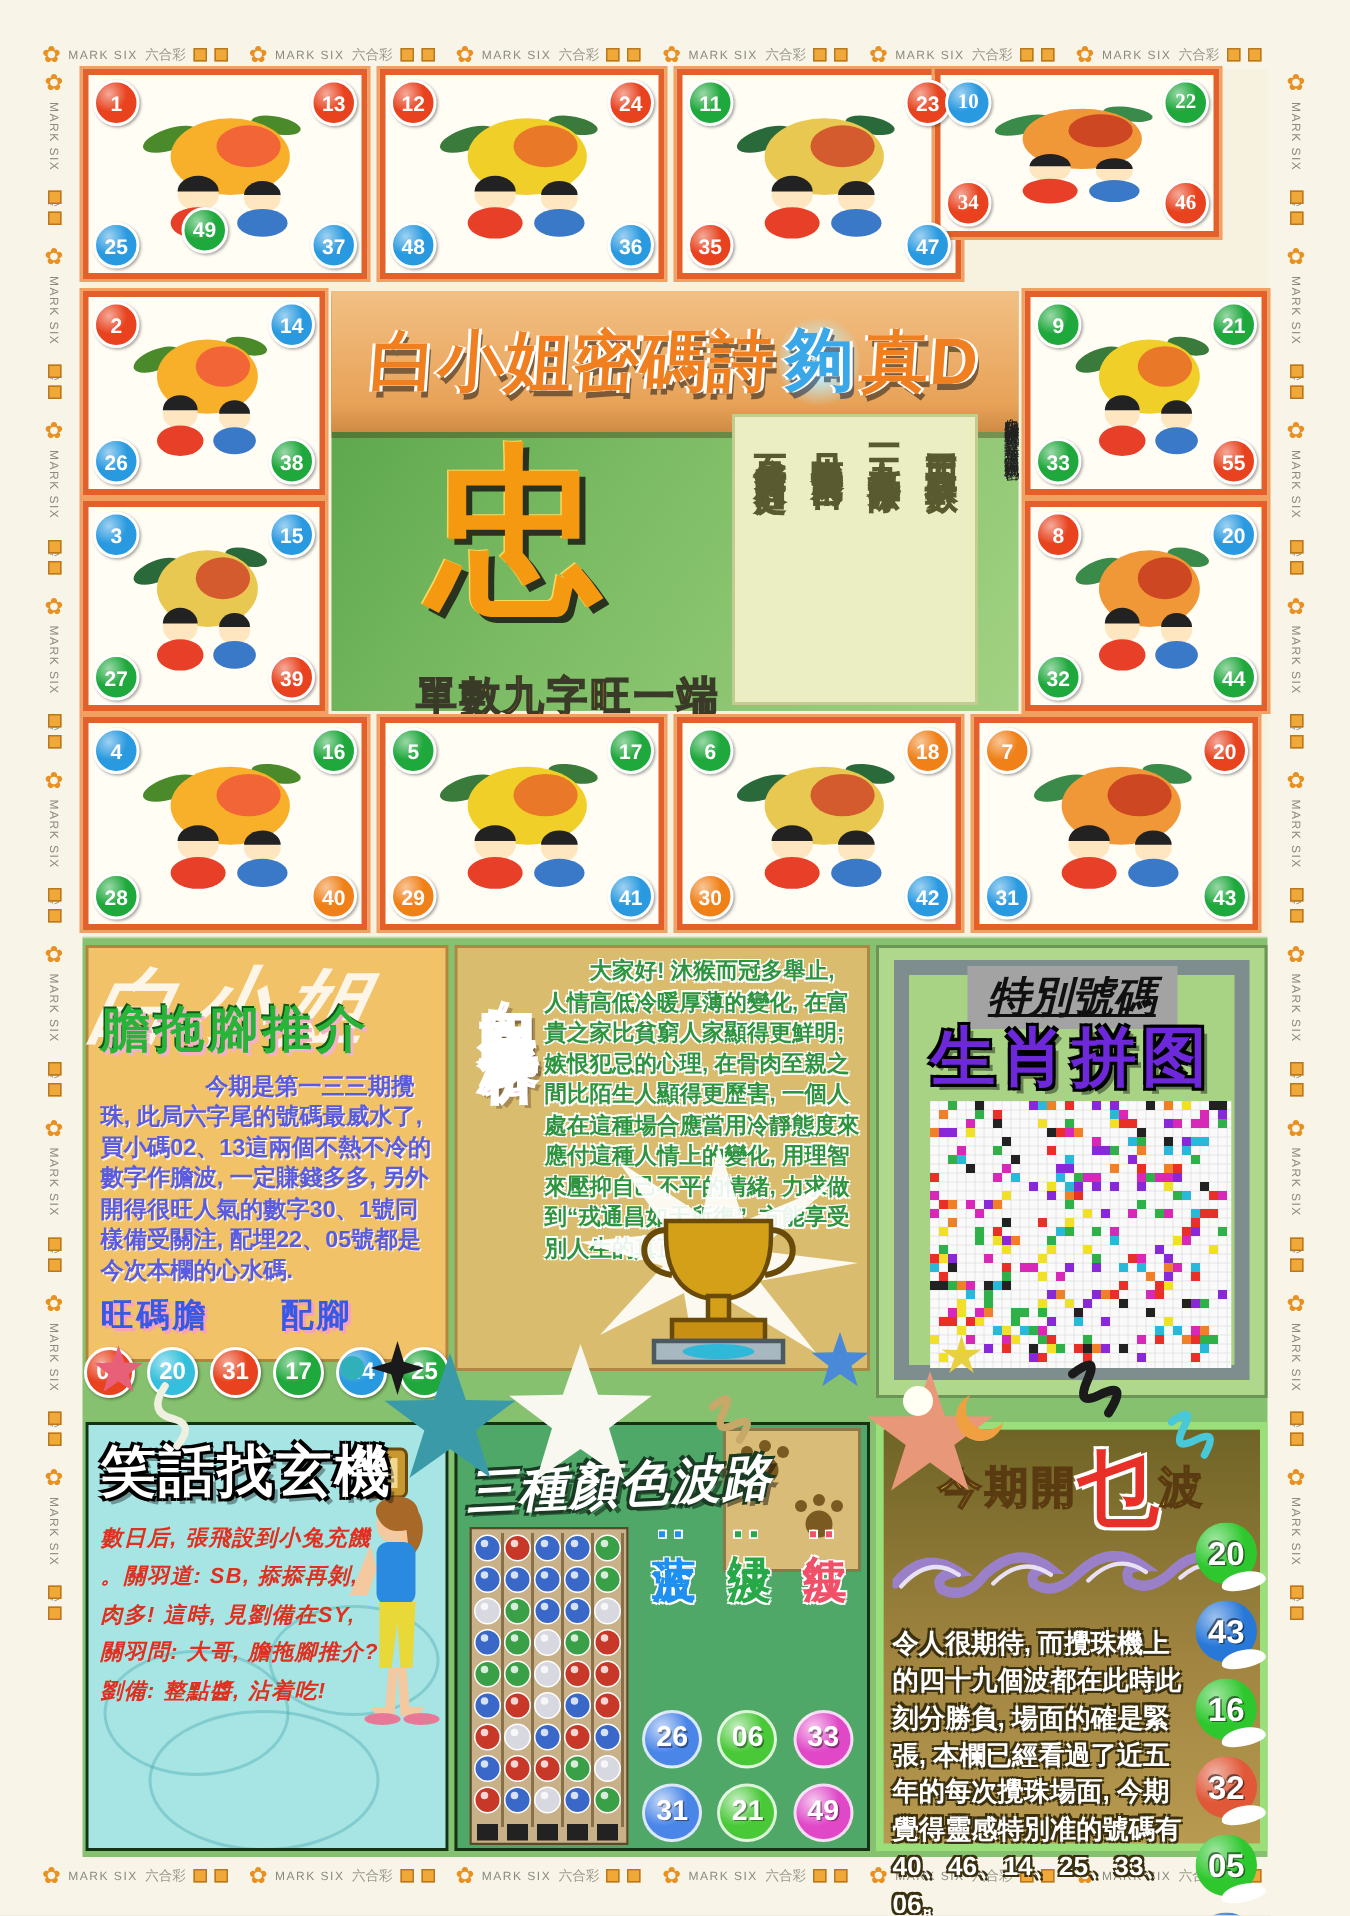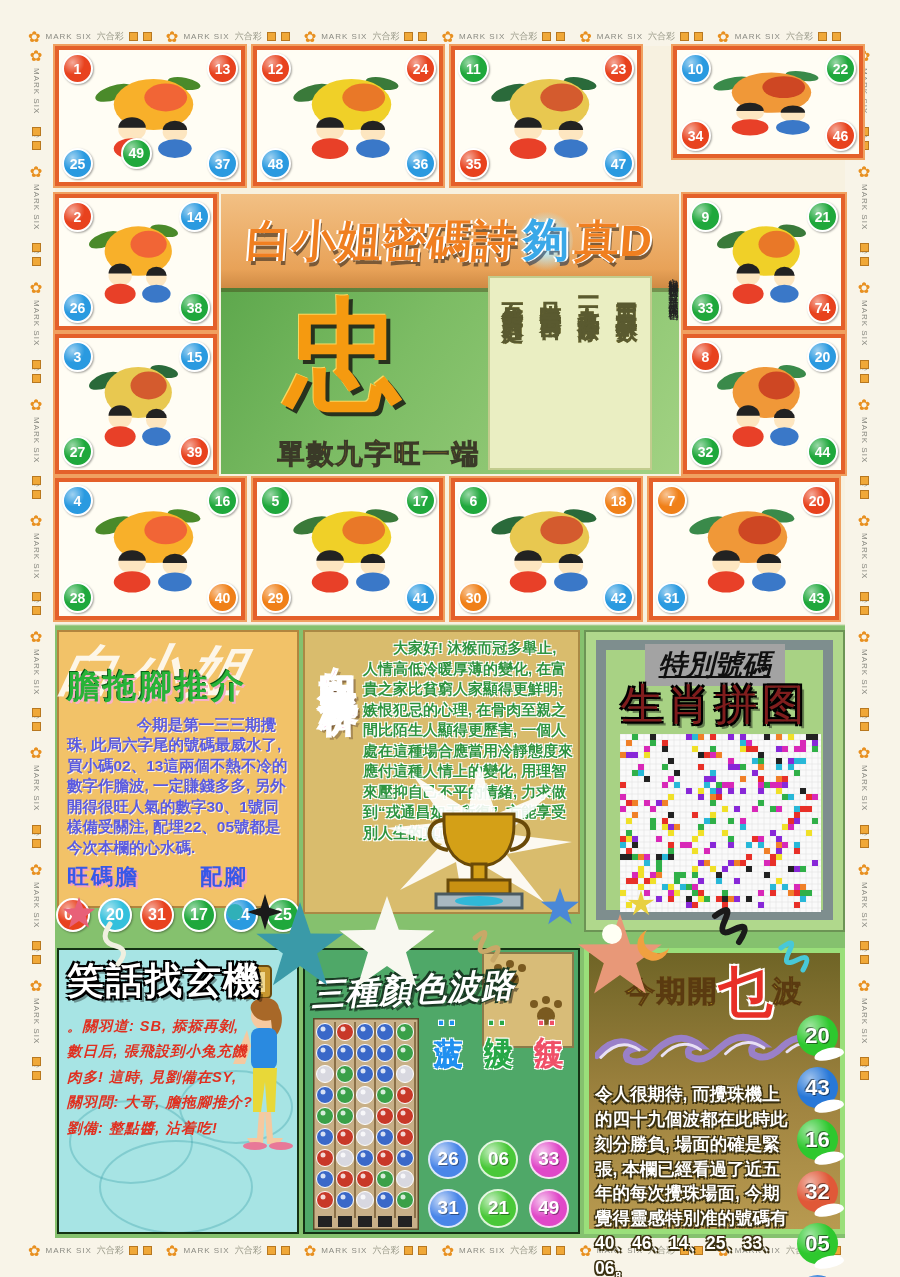--- a/index.html
+++ b/index.html
@@ -45,55 +45,55 @@
     box-shadow:0 4px 0 rgba(60,40,10,.35);display:flex;align-items:center;justify-content:center;white-space:nowrap;}
   .bannerMain,.bannerTail{font-size:44px;font-weight:bold;color:#f07f20;letter-spacing:1px;
     text-shadow:2px 0 0 #fff,-2px 0 0 #fff,3px 4px 0 rgba(50,40,30,.6);transform:skewX(-4deg);}
   .bannerBlue{font-size:46px;font-weight:bold;color:#3aa8e8;margin:0 2px;
     text-shadow:2px 0 0 #fff,-2px 0 0 #fff,3px 4px 0 rgba(30,50,80,.6);
     background:radial-gradient(circle,#bfe8f0 30%,rgba(191,232,240,0) 72%);border-radius:50%;padding:0 4px;}
   #bigChar{position:absolute;left:64px;top:96px;font-size:118px;line-height:1.1;font-weight:bold;
     color:#f59a10;text-shadow:4px 4px 0 #28321e,-1px -1px 0 #f8d860;}
   .orangeLine{position:absolute;left:8px;width:300px;text-align:center;font-size:27px;font-weight:bold;
     color:#f2a618;-webkit-text-stroke:1px #3a3a28;letter-spacing:2px;white-space:nowrap;}
-  #oline1{top:204px;} #oline2{top:242px;}
+  #oline1{top:204px;} #oline2{top:252px;}
   #poemBox{position:absolute;left:267px;top:82px;width:164px;height:194px;background:#eaeec2;
     border:2px solid #c2cc8e;display:flex;flex-direction:row-reverse;justify-content:space-around;padding:8px 4px;box-sizing:border-box;}
   .poemCol{writing-mode:vertical-rl;font-size:21px;font-weight:bold;color:#d8b820;
     -webkit-text-stroke:0.8px #5a5a30;letter-spacing:3px;line-height:1;}
   #sideNote{position:absolute;left:432px;top:76px;width:26px;height:190px;writing-mode:vertical-rl;
     font-size:10px;color:#222;line-height:1.25;letter-spacing:1px;}
 
   
   .midPanel{position:absolute;box-sizing:border-box;z-index:4;}
   #pDantuo{left:2px;top:584px;width:242px;height:278px;background:#f2c268;border:2px solid rgba(100,60,10,.45);padding:6px 8px;}
   #dantuoBg{position:absolute;left:2px;top:2px;width:230px;font-size:56px;font-weight:bold;font-style:italic;
     color:rgba(255,255,255,.85);letter-spacing:8px;white-space:nowrap;transform:skewX(-12deg);}
   #dantuoTitle{position:relative;margin-top:26px;font-size:33px;font-weight:bold;color:#28b438;letter-spacing:3px;
     text-shadow:2px 2px 0 #f8b0c8,-1px -1px 0 #0a5a18;white-space:nowrap;}
   #dantuoBody{position:relative;margin-top:6px;font-size:15.5px;font-weight:bold;color:#5b5be0;
     line-height:1.32;text-shadow:1px 1px 0 rgba(255,255,255,.8);text-indent:4.5em;}
-  #dantuoLabels{position:relative;display:flex;gap:61px;margin-top:4px;font-family:Liberation Serif, serif;}
+  #dantuoLabels{position:relative;display:flex;gap:48px;margin-top:4px;font-family:Liberation Serif, serif;}
   .dlab{font-size:22px;font-weight:bold;color:#3858e8;text-shadow:2px 2px 0 #f8a0c0;letter-spacing:2px;}
   #dantuo-nums{position:relative;display:flex;gap:8px;margin-top:6px;justify-content:center;}
   .dball{position:relative;width:30px;height:30px;font-size:16px;}
 
   #pSebo{left:248px;top:584px;width:277px;height:284px;background:#d9bc6d;border:2px solid rgba(100,60,10,.4);padding:6px;}
   #seboTitle{position:absolute;left:6px;top:4px;height:272px;writing-mode:vertical-rl;
     font-size:39px;font-weight:bold;color:#f078b8;-webkit-text-stroke:1.5px #fff;
     text-shadow:3px 3px 0 rgba(60,30,30,.3);letter-spacing:6px;}
   #seboBody{position:absolute;left:58px;top:6px;width:212px;font-size:15px;font-weight:bold;color:#2f9440;
     line-height:1.37;text-shadow:-1px -1px 0 #fff,1px -1px 0 #fff,-1px 1px 0 #fff,1px 1px 0 #fff;text-indent:2em;}
   #trophy{position:absolute;right:4px;bottom:0px;width:190px;height:150px;}
 
   #pZodiac{left:529px;top:584px;width:261px;height:302px;background:#b0d88c;border:2px solid rgba(40,80,30,.5);}
   #zFrame{position:absolute;left:10px;top:8px;right:10px;bottom:10px;border:10px solid #7e8e8e;background:#a8d284;}
   #zSub{position:absolute;left:50%;top:-6px;transform:translateX(-50%);background:#a3a3a3;padding:2px 14px;
     font-size:28px;font-weight:bold;font-style:italic;color:#101010;white-space:nowrap;text-decoration:underline;}
-  #zTitle{position:absolute;left:50%;top:26px;transform:translateX(-50%);font-size:43px;font-weight:normal;color:#7f1d1d;
+  #zTitle{position:absolute;left:50%;top:26px;transform:translateX(-50%);font-size:43px;font-weight:bold;color:#6d28d9;
     letter-spacing:4px;white-space:nowrap;
     text-shadow:-2px -2px 0 #000,2px -2px 0 #000,-2px 2px 0 #000,2px 2px 0 #000,4px 4px 0 rgba(0,0,0,.4);}
   #mosaic{position:absolute;left:14px;top:84px;width:201px;height:178px;}
 
   
   #band{position:absolute;left:0;top:840px;width:790px;height:130px;z-index:12;pointer-events:none;}
 
   
   .botPanel{position:absolute;box-sizing:border-box;z-index:6;border:2px solid #143214;}
   #pJoke{left:2px;top:902px;width:242px;height:286px;background:#a7e4e4;padding:6px 8px;overflow:hidden;}
@@ -790,22 +790,22 @@
         <path d="M44 46 c-4 -14 26 -18 28 -2 c6 10 2 26 -6 30 l-2 -18 c-8 2 -16 0 -20 -10 z" fill="#a86828"></path>
         <path d="M40 66 l-14 34 h12 l6 -18 z" fill="#f5c9a0"></path>
         <rect x="44" y="64" width="26" height="42" rx="8" fill="#2a8ae0"></rect>
         <path d="M46 104 h24 l-2 44 h-8 l-2 -30 l-4 30 h-8 z" fill="#e8d838"></path>
         <path d="M52 148 l-2 26 h-10 l4 6 h12 l2 -32 z M64 148 l2 26 h10 l-4 6 h-12 l-2 -32 z" fill="#f5c9a0"></path>
         <ellipse cx="48" cy="182" rx="12" ry="4" fill="#e87898"></ellipse>
         <ellipse cx="74" cy="182" rx="12" ry="4" fill="#e87898"></ellipse>
       </svg>
       <div id="jokeTitle">笑話找玄機</div>
       <div id="joke-lines">
+          <div class="jline">數日后, 張飛設到小兔充饑</div>
           <div class="jline">。關羽道: SB, 掭掭再剝,</div>
-          <div class="jline">數日后, 張飛設到小兔充饑</div>
           <div class="jline">肉多! 這時, 見劉備在SY,</div>
           <div class="jline">關羽問: 大哥, 膽拖腳推介?</div>
           <div class="jline">劉備: 整點醬, 沾着吃!</div>
         </div>
     </div>
 
     <div id="pBolu" class="botPanel">
       <div id="boluPaw">
         <svg viewBox="0 0 88 92">
           <g fill="#7a5a20">
@@ -1009,21 +1009,21 @@
   <ellipse cx="38" cy="78" rx="12" ry="9" fill="#e84028"></ellipse>
   <circle cx="66" cy="64" r="8" fill="#fde6c0"></circle>
           <path d="M58 62 a8 8 0 0 1 16 0 l-16 0" fill="#222"></path>
   <ellipse cx="66" cy="78" rx="11" ry="8" fill="#3a78c8"></ellipse>
         </svg>
         <span class="ball b-green p-tl cball">11</span>
         <span class="ball b-red p-tr cball">23</span>
         <span class="ball b-red p-bl cball">35</span>
         <span class="ball b-blue p-br cball">47</span>
       </div>
-      <div class="card" style="left: 618px; top: 0px; width: 190px; height: 112px;">
+      <div class="card" style="left: 568px; top: 0px; width: 190px; height: 112px; font-family: Liberation Serif, serif;">
         <svg viewBox="0 0 100 100" preserveAspectRatio="none">
   <ellipse cx="26" cy="30" rx="13" ry="6" fill="#3a8a4a" transform="rotate(-25 26 30)"></ellipse>
   <ellipse cx="72" cy="22" rx="11" ry="5" fill="#3a8a4a" transform="rotate(15 72 22)"></ellipse>
   <ellipse cx="52" cy="40" rx="26" ry="22" fill="#f09838"></ellipse>
   <ellipse cx="60" cy="34" rx="14" ry="12" fill="#c83820" opacity=".85"></ellipse>
   <circle cx="38" cy="62" r="9" fill="#fde6c0"></circle>
           <path d="M29 60 a9 9 0 0 1 18 0 l-18 0" fill="#222"></path>
   <ellipse cx="38" cy="78" rx="12" ry="9" fill="#e84028"></ellipse>
   <circle cx="66" cy="64" r="8" fill="#fde6c0"></circle>
           <path d="M58 62 a8 8 0 0 1 16 0 l-16 0" fill="#222"></path>
@@ -1061,21 +1061,21 @@
   <circle cx="38" cy="62" r="9" fill="#fde6c0"></circle>
           <path d="M29 60 a9 9 0 0 1 18 0 l-18 0" fill="#222"></path>
   <ellipse cx="38" cy="78" rx="12" ry="9" fill="#e84028"></ellipse>
   <circle cx="66" cy="64" r="8" fill="#fde6c0"></circle>
           <path d="M58 62 a8 8 0 0 1 16 0 l-16 0" fill="#222"></path>
   <ellipse cx="66" cy="78" rx="11" ry="8" fill="#3a78c8"></ellipse>
         </svg>
         <span class="ball b-green p-tl cball">9</span>
         <span class="ball b-green p-tr cball">21</span>
         <span class="ball b-green p-bl cball">33</span>
-        <span class="ball b-red p-br cball">74</span>
+        <span class="ball b-red p-br cball">55</span>
       </div>
       <div class="card" style="left: 0px; top: 288px; width: 162px; height: 140px;">
         <svg viewBox="0 0 100 100" preserveAspectRatio="none">
   <ellipse cx="26" cy="30" rx="13" ry="6" fill="#2a6a3a" transform="rotate(-25 26 30)"></ellipse>
   <ellipse cx="72" cy="22" rx="11" ry="5" fill="#2a6a3a" transform="rotate(15 72 22)"></ellipse>
   <ellipse cx="52" cy="40" rx="26" ry="22" fill="#e8c850"></ellipse>
   <ellipse cx="60" cy="34" rx="14" ry="12" fill="#d04828" opacity=".85"></ellipse>
   <circle cx="38" cy="62" r="9" fill="#fde6c0"></circle>
           <path d="M29 60 a9 9 0 0 1 18 0 l-18 0" fill="#222"></path>
   <ellipse cx="38" cy="78" rx="12" ry="9" fill="#e84028"></ellipse>

